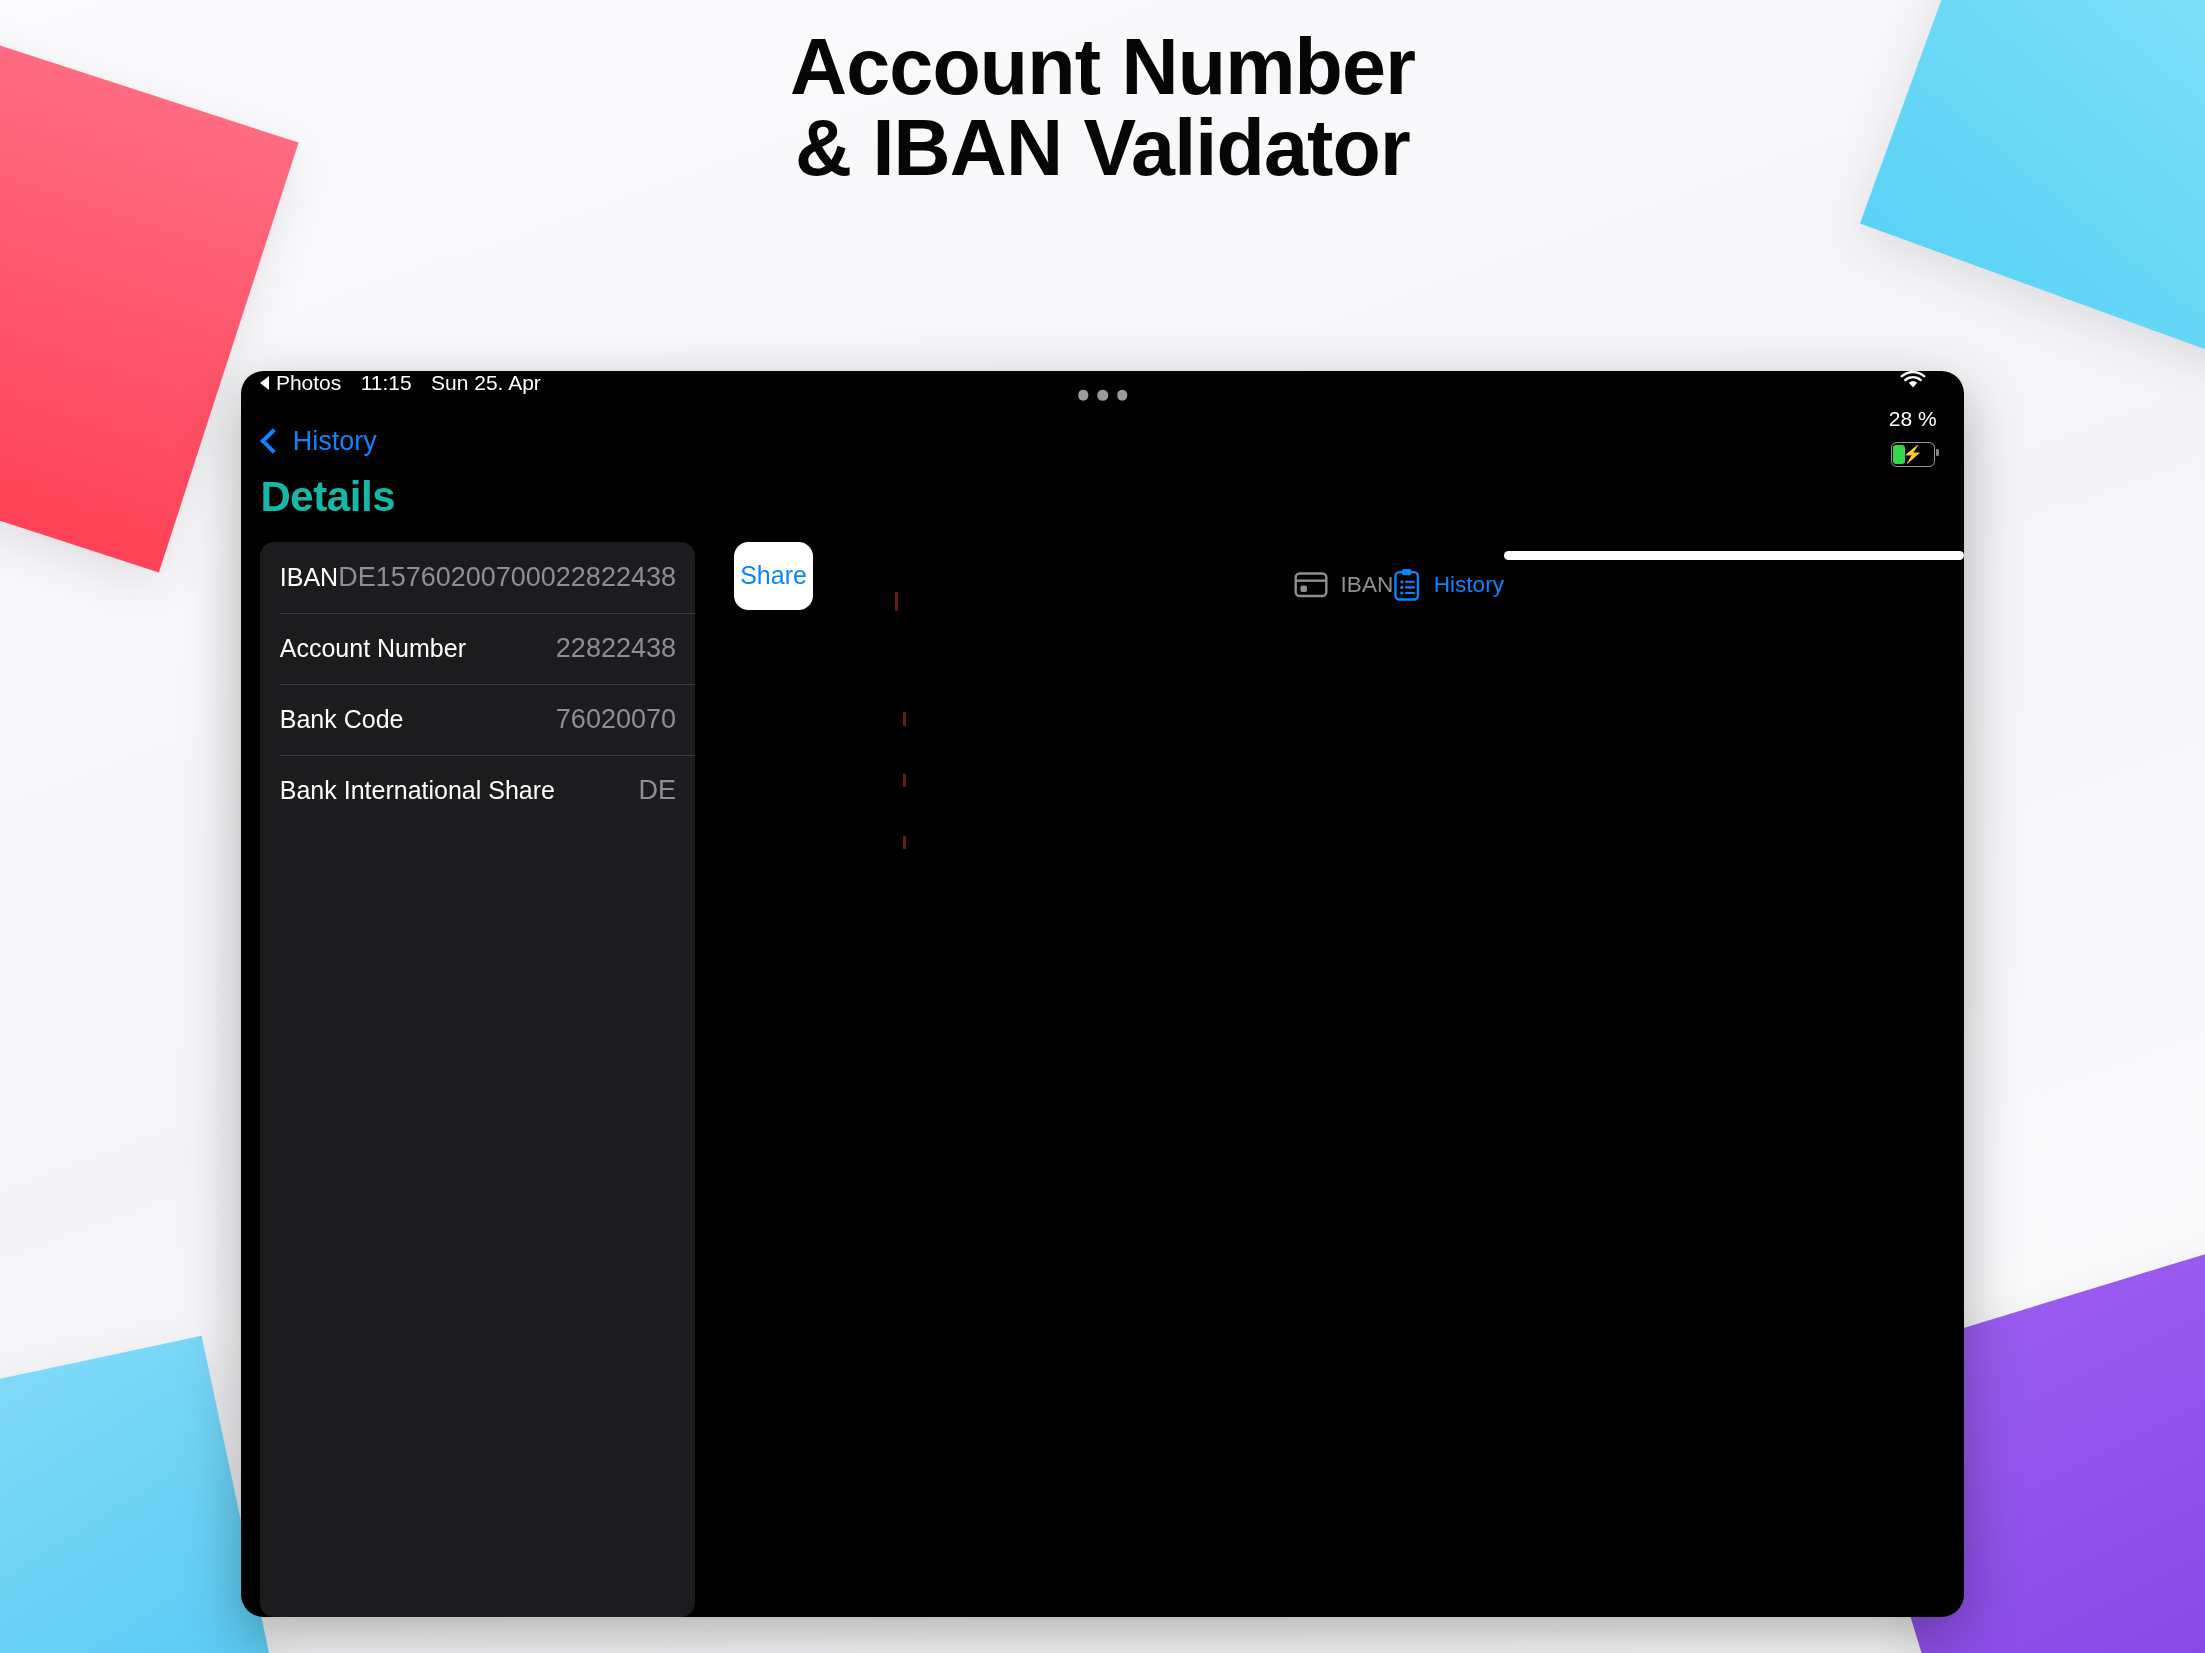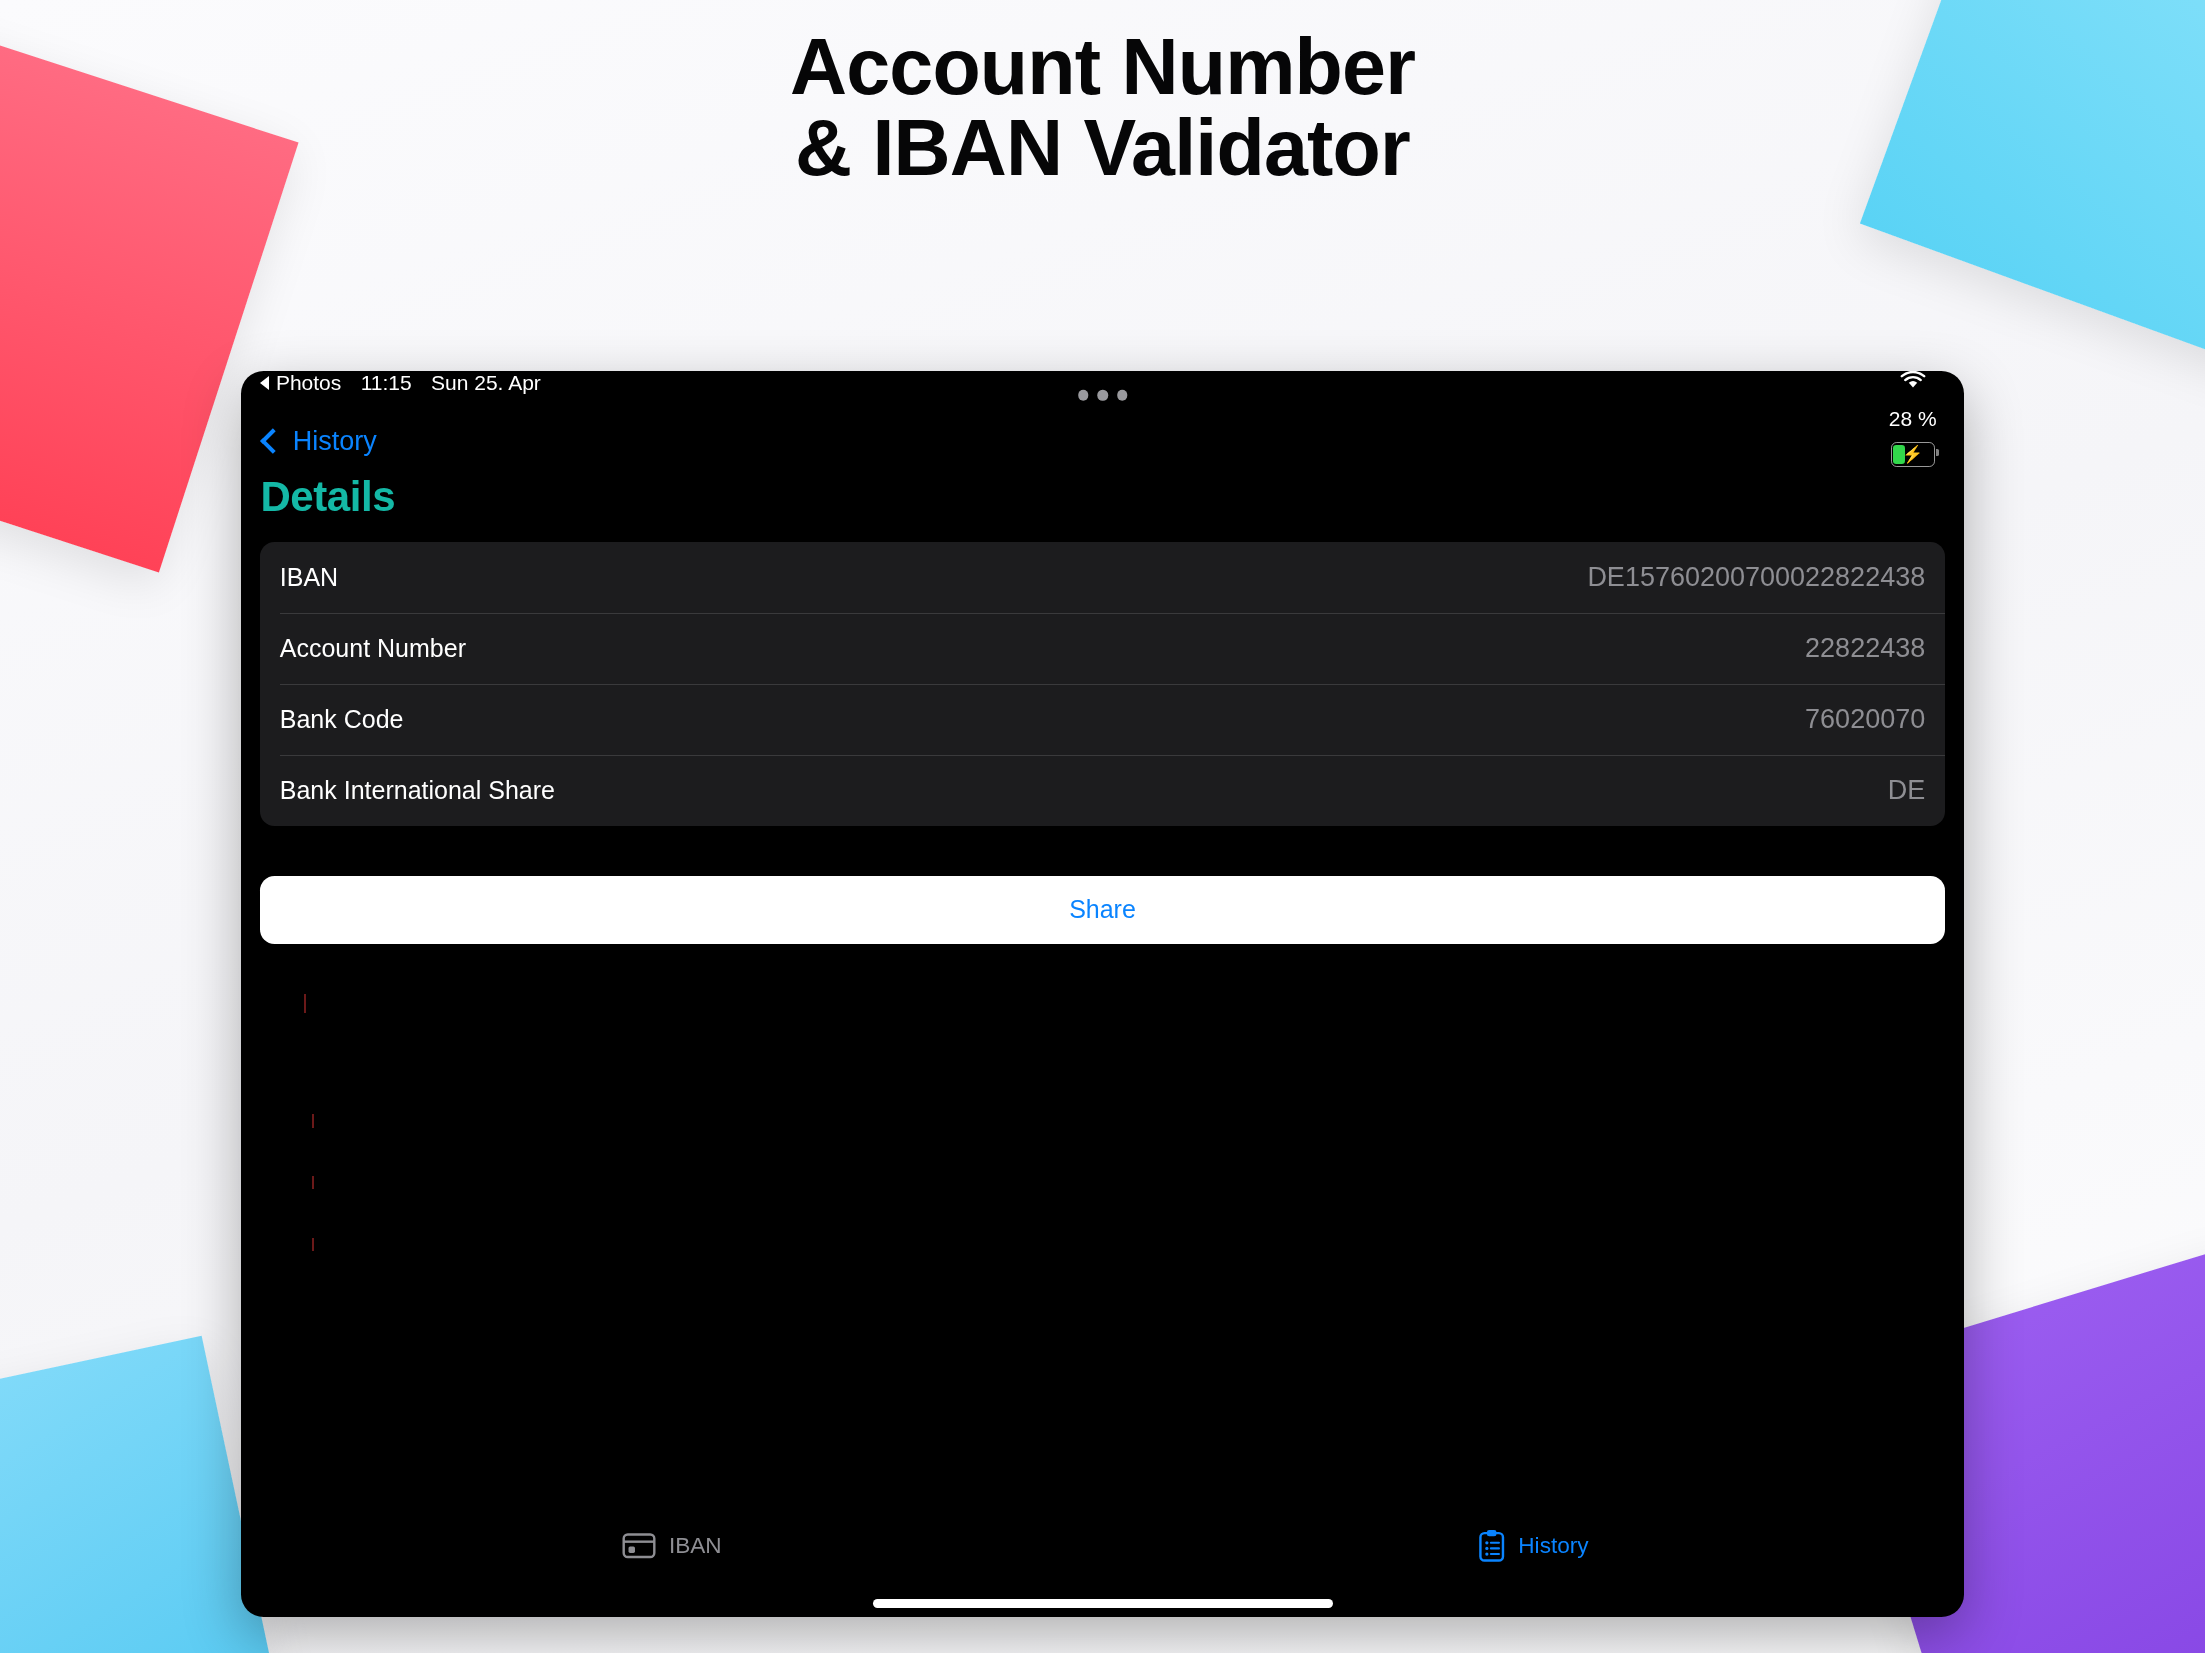--- a/index.html
+++ b/index.html
@@ -175,21 +175,21 @@
   .large-title {
     flex: none;
     color: #14b8a6;
     font-size: 42px;
     font-weight: bold;
     padding: 16px 0 21px 19.4px;
     letter-spacing: -0.4px;
   }
 
   
-  .content { flex: 1; display: flex; flex-direction: column; min-height: 0; }
+  .content { flex: 1; display: flex; flex-direction: row; min-height: 0; }
   .card {
     margin: 0 19.4px;
     background: #1c1c1e;
     border-radius: 14.5px;
     overflow: hidden;
     flex: none;
   }
   .row {
     height: 71px;
     display: flex;

